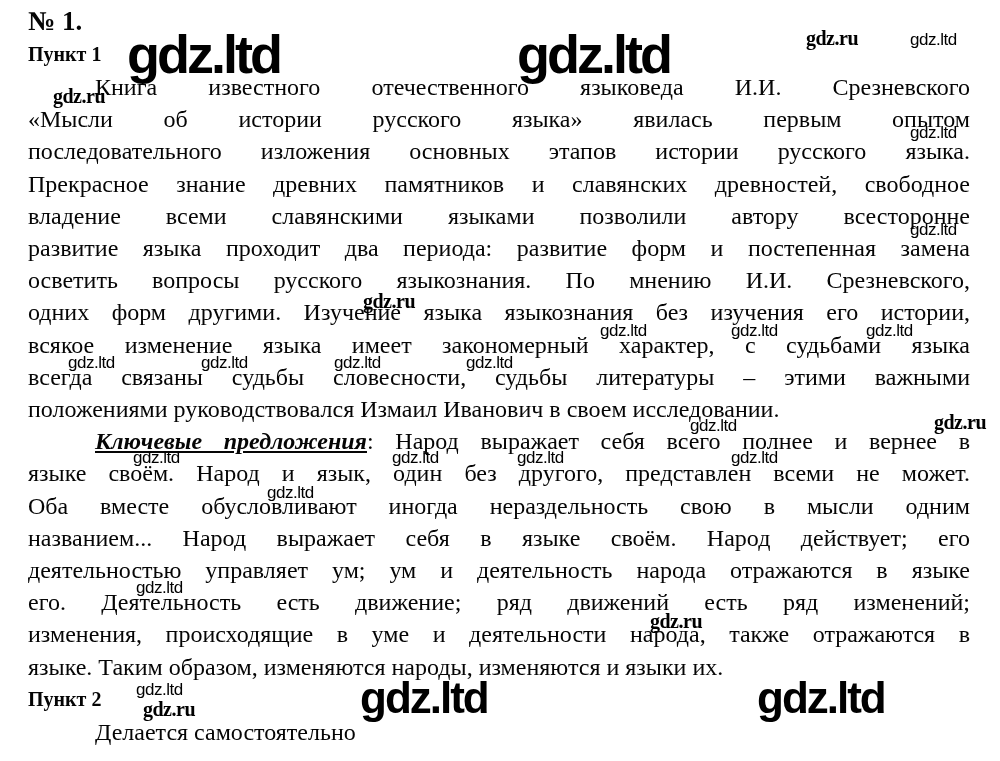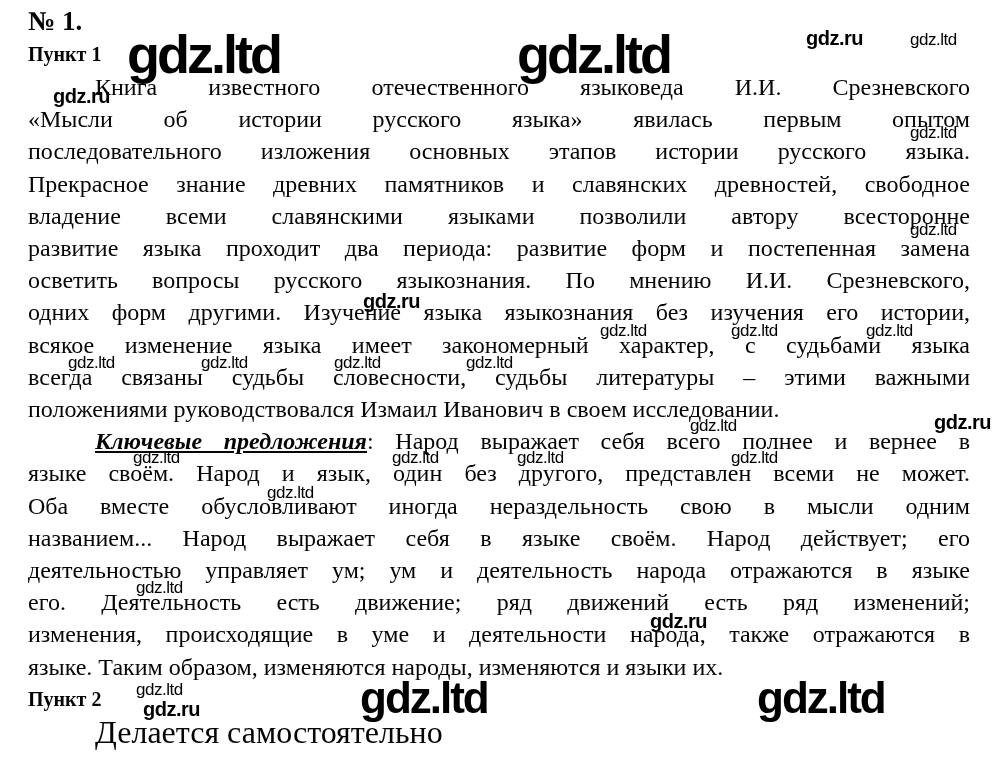--- a/index.html
+++ b/index.html
@@ -30,37 +30,37 @@
     line-height: 32.2px;
     text-align: justify;
     text-align-last: justify;
     text-justify: inter-word;
     white-space: normal;
   }
   .line.indent { text-indent: 67px; }
   .line.last { text-align-last: left; }
   .lead { font-weight: 700; font-style: italic; text-decoration: underline; }
   .body-indent {
-    font-size: 32px; line-height: 32.2px; text-indent: 67px;
+    font-size: 24px; line-height: 32.2px; text-indent: 67px;
   }
   
   .wm-layer {
     position: absolute; left: 0; top: 0; right: 0; bottom: 0;
     pointer-events: none;
   }
   .wm {
     position: absolute;
     font-family: "Liberation Sans", sans-serif;
     color: #000000;
     white-space: nowrap;
     line-height: 1;
   }
   .wm.big  { font-size: 54px; font-weight: 700; letter-spacing: -3px; }
   .wm.big2 { font-size: 44px; font-weight: 700; letter-spacing: -2px; }
-  .wm.bold { font-size: 20px; font-weight: 700; letter-spacing: -0.5px; }
+  .wm.bold { font-size: 20px; font-weight: 700; letter-spacing: -0.5px; font-family: Liberation Serif, serif; }
   .wm.light{ font-size: 17px; font-weight: 400; letter-spacing: -0.5px; }
 </style>
 </head>
 <body>
 
 <div class="page">
   <div class="content">
 
     <div class="num-title">№ 1.</div>
 

